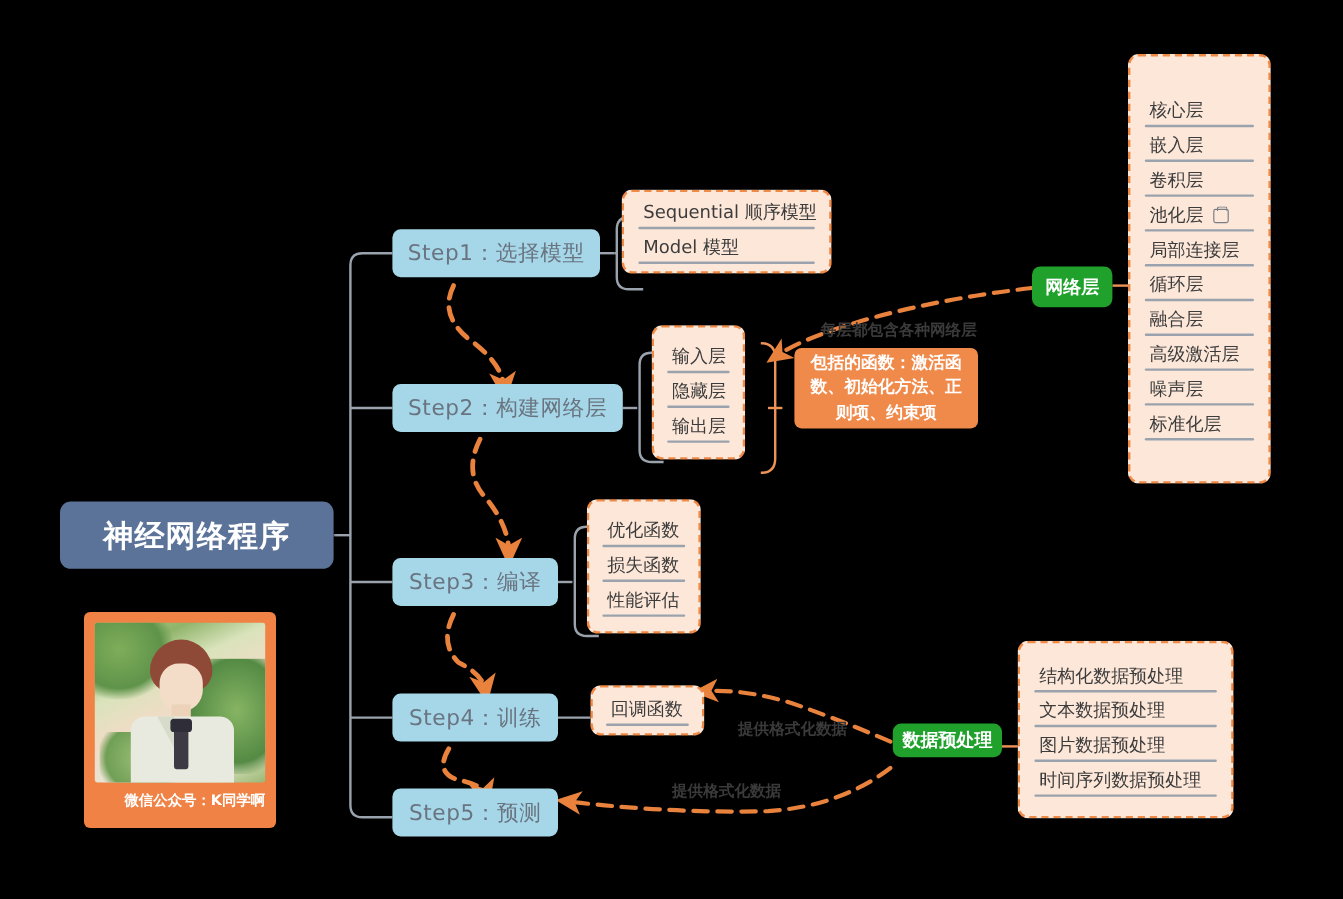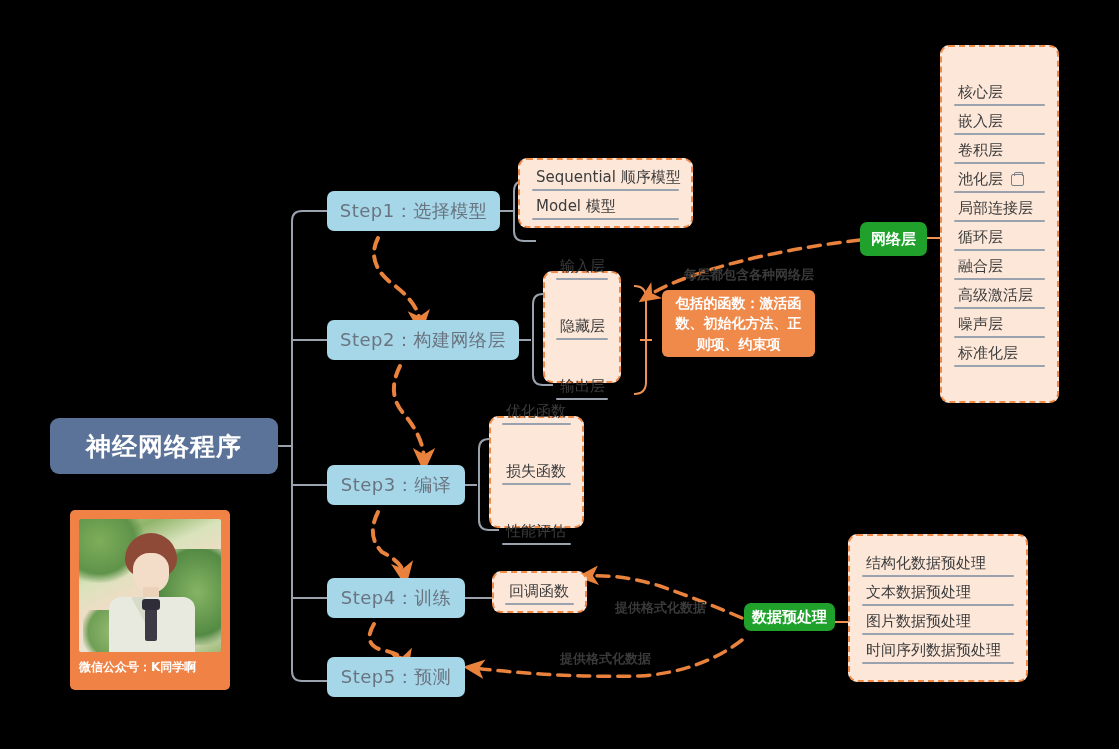--- a/index.html
+++ b/index.html
@@ -108,21 +108,21 @@
     border-radius: 2px;
   }
   .author-photo .tie-knot {
     position: absolute; left: 63px; top: 80px;
     width: 18px; height: 11px;
     background: #2f2d38;
     border-radius: 3px;
   }
   .author-caption {
     width: 142px;
-    text-align: left;
+    text-align: right;
     color: #ffffff;
     font-size: 12px;
     font-weight: bold;
     line-height: 30px;
   }
 
   
   .step-node {
     position: absolute;
     background: #a5d7e8;
@@ -143,21 +143,21 @@
     position: absolute;
     background: #fce7d9;
     border: 2px dashed #f08a47;
     border-radius: 9px;
     box-sizing: border-box;
     padding: 6px 10px;
     display: flex;
     flex-direction: column;
     justify-content: center;
   }
-  .group-box.tight { padding: 5px 9px; gap: 31px; }
+  .group-box.tight { padding: 5px 9px; }
   .group-item {
     position: relative;
     color: #3c3c3c;
     font-size: 15px;
     line-height: 1.0;
     padding: 6px 6px 8px 6px;
     white-space: nowrap;
     display: flex;
     align-items: center;
   }

